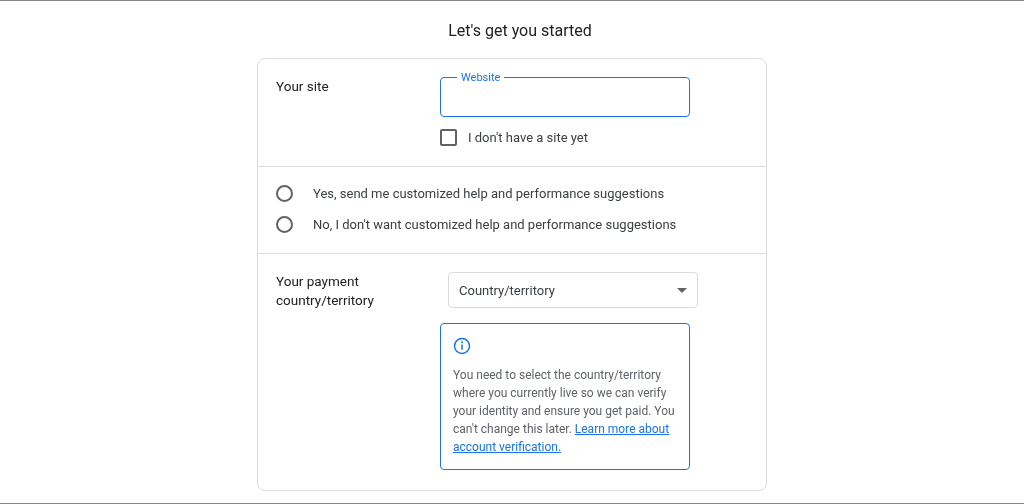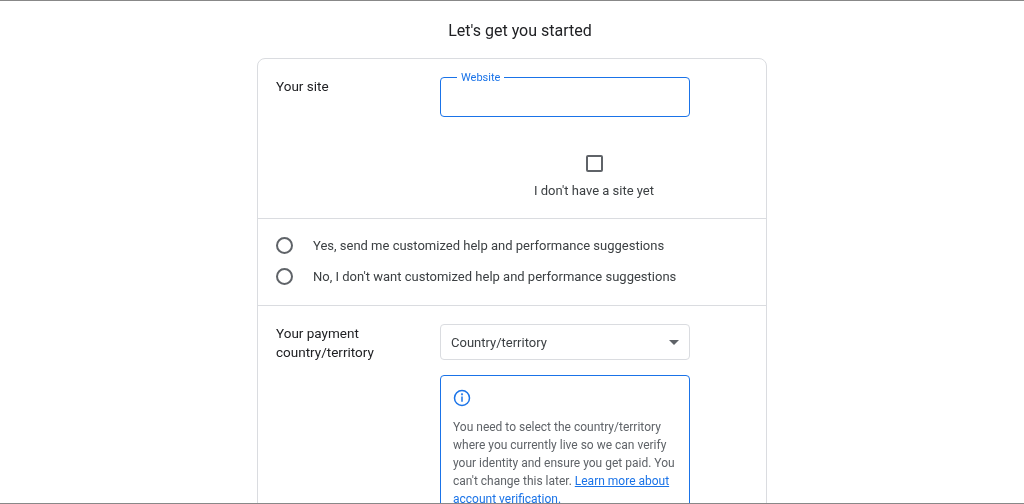--- a/index.html
+++ b/index.html
@@ -66,24 +66,23 @@
       width: 100%;
       height: 100%;
       padding: 0 12px;
       font-size: 14px;
       background: transparent;
     }
     .checkbox-row {
       display: flex;
       align-items: center;
       gap: 11px;
-      margin-top: 38px;
+      margin-top: 12px;
       font-size: 13px;
       color: #3c4043;
-      flex-direction: column;
     }
     .checkbox {
       width: 17px;
       height: 17px;
       border: 2px solid #5f6368;
       border-radius: 2px;
       cursor: pointer;
       flex-shrink: 0;
     }
     .radio-row {
@@ -108,20 +107,21 @@
       border-radius: 4px;
       height: 36px;
       width: 250px;
       display: flex;
       align-items: center;
       padding: 0 10px;
       justify-content: space-between;
       cursor: pointer;
       font-size: 13px;
       color: #3c4043;
+      margin-left: 8px;
     }
     .dropdown-arrow {
       width: 0;
       height: 0;
       border-left: 5px solid transparent;
       border-right: 5px solid transparent;
       border-top: 5px solid #5f6368;
     }
     .info-box {
       border: 1px solid #1a73e8;

